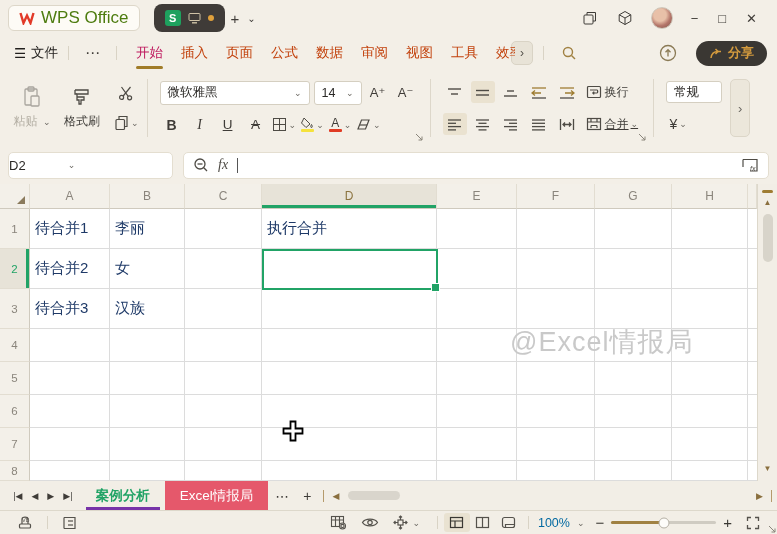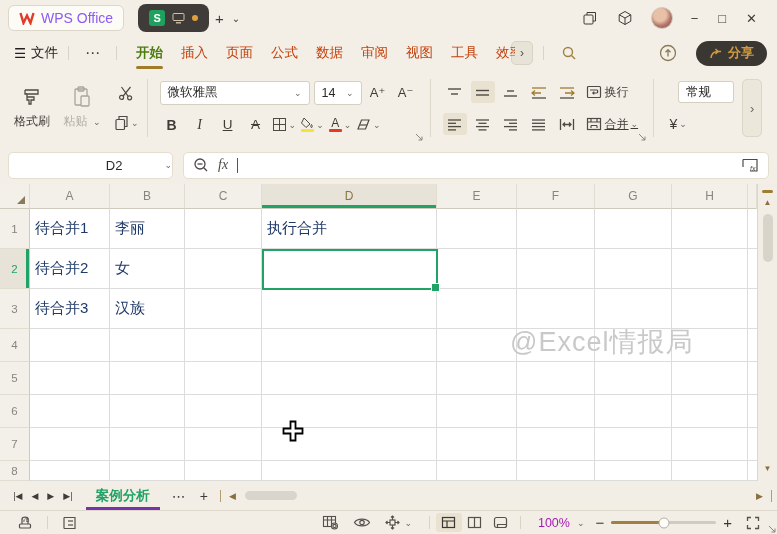--- a/index.html
+++ b/index.html
@@ -5,37 +5,37 @@
   * { margin:0; padding:0; box-sizing:border-box; }
   html,body { width:777px; height:534px; overflow:hidden; }
   body { font-family:"Liberation Sans","DejaVu Sans",sans-serif; background:#f3efe7; color:#3f3c38; font-size:13px; }
   svg { display:block; }
   .spacer { flex:1; }
   .vdiv { width:1px; background:#ddd7ca; align-self:stretch; margin:5px 6px; }
 
   
   .titlebar { height:36px; display:flex; align-items:center; padding:0 10px 0 8px; }
   .app-chip { display:flex; align-items:center; gap:6px; background:#fdfbf6; border:1px solid #ddd7c9; border-radius:6px; height:26px; padding:0 10px; }
-  .app-chip .name { font-size:14px; color:#8b5cf6; }
+  .app-chip .name { font-size:17px; color:#4d7c0f; }
   .doc-tab { display:flex; align-items:center; gap:7px; background:#3f3b38; color:#efece6; border-radius:8px; height:28px; padding:0 11px; margin-left:14px; max-width:250px; }
   .s-badge { width:16px; height:16px; border-radius:3px; background:#1ea15e; color:#fff; font-size:11px; font-weight:bold; display:flex; align-items:center; justify-content:center; }
   .doc-title { font-size:12px; white-space:nowrap; overflow:hidden; max-width:160px; }
   .dot { width:6px; height:6px; border-radius:50%; background:#dfa03c; }
   .tb-glyph { font-size:15px; color:#3f3c38; padding:0 6px; }
   .tb-chev { font-size:10px; color:#3f3c38; padding:0 2px; }
   .winbtn { padding:0 10px; font-size:13px; color:#3f3c38; display:flex; align-items:center; }
   .avatar { width:22px; height:22px; border-radius:50%; margin:0 8px; background:radial-gradient(circle at 40% 35%, #e8c0a8 0 35%, #b5776b 60%, #7d4f46 100%); border:1px solid #cfc8bb; }
 
   
   .menubar { height:34px; display:flex; align-items:center; padding:0 10px 0 14px; }
   .file { display:flex; align-items:center; gap:5px; font-size:13.5px; color:#211f1d; }
   .mdiv { width:1px; height:14px; background:#d9d3c5; margin:0 10px; }
   .menu-items { display:flex; align-items:center; }
   .mi { font-size:13.5px; color:#c2410c; padding:7px 9px; position:relative; white-space:nowrap; }
-  .mi.active { color:#4d7c0f; font-weight:bold; }
+  .mi.active { color:#be185d; font-weight:normal; }
   .mi.active::after { content:""; position:absolute; left:9px; right:9px; bottom:0; height:3px; background:#a07c28; border-radius:2px; }
   .mi.clipped { max-width:28px; overflow:hidden; padding-right:0; }
   .menu-expand { width:22px; height:24px; background:#e8e3d7; border:1px solid #d9d3c5; border-radius:5px; display:flex; align-items:center; justify-content:center; color:#55524c; font-size:12px; margin-left:-4px; }
   .share-btn { display:flex; align-items:center; gap:5px; background:#3a3733; border-radius:15px; height:25px; padding:0 13px; color:#d49b3e; font-size:13px; font-weight:bold; }
   .up-circle { margin:0 12px; }
 
   
   .ribbon { height:76px; display:flex; align-items:stretch; padding:4px 2px; }
   .rgroup { position:relative; display:flex; flex-direction:column; justify-content:space-around; padding:2px 6px; }
   .rrow { display:flex; align-items:center; gap:4px; }
@@ -43,36 +43,36 @@
   .bigbtn { width:48px; display:flex; flex-direction:column; align-items:center; justify-content:center; gap:5px; }
   .bigbtn .lbl { font-size:12px; color:#3f3d39; white-space:nowrap; }
   .bigbtn.disabled .lbl { color:#b3aea3; }
   .bigbtn.disabled svg { opacity:.45; }
   .cutcopy { display:flex; flex-direction:column; justify-content:space-around; padding:4px 2px; }
   .launcher { position:absolute; right:1px; bottom:1px; color:#8a857b; }
   .chev { font-size:9px; color:#6b6862; margin-left:2px; }
   .selbox { background:#fff; border:1px solid #d5cfc1; border-radius:3px; height:24px; display:flex; align-items:center; justify-content:space-between; padding:0 7px; font-size:12.5px; color:#2b2926; }
   .fontbox { width:150px; }
   .sizebox { width:48px; }
-  .fmtbox { width:56px; height:22px;margin-left:12px; }
+  .fmtbox { width:56px; height:22px; }
   .ib { min-width:24px; height:22px; display:flex; align-items:center; justify-content:center; border-radius:3px; font-size:14px; color:#3f3c38; }
   .ib.active { background:#eae2d0; }
   .ib .bld { font-weight:bold; font-size:14px; }
   .ib .ita { font-style:italic; font-family:"Liberation Serif",serif; font-size:14px; }
   .ib .und { text-decoration:underline; font-size:13.5px; }
   .ib .str { text-decoration:line-through; font-size:13.5px; }
   .colorbtn { display:flex; flex-direction:column; align-items:center; gap:1px; }
   .cbar { width:13px; height:3px; border-radius:1px; }
   .wraplbl,.mergelbl { font-size:12px; color:#3f3d39; margin-left:3px; white-space:nowrap; }
   .afont { font-size:13px; color:#3f3c38; }
   .ribbon-expand { align-self:center; width:20px; height:58px; background:#ece7db; border:1px solid #dcd6c8; border-radius:5px; display:flex; align-items:center; justify-content:center; color:#6b6862; font-size:13px; margin-left:2px; }
 
   
   .fbar { height:38px; display:flex; align-items:center; padding:5px 8px; gap:10px; }
-  .namebox { width:165px; height:27px; background:#fff; border:1px solid #e4ded0; border-radius:5px; display:flex; align-items:center; justify-content:flex-end; gap:40px; font-size:13px; color:#2b2926; }
+  .namebox { width:165px; height:27px; background:#fff; border:1px solid #e4ded0; border-radius:5px; display:flex; align-items:center; justify-content:flex-start; gap:40px; font-size:13px; color:#2b2926; }
   .fx-field { flex:1; height:27px; background:#fff; border:1px solid #e4ded0; border-radius:5px; display:flex; align-items:center; padding:0 9px; gap:9px; }
   .fx-lbl { font-family:"Liberation Serif",serif; font-style:italic; font-size:14px; color:#4e4b45; }
   .caret { width:1px; height:15px; background:#555; }
 
   
   .sheet { position:relative; height:297px; background:#fff; }
   .grid { position:absolute; left:0; top:0; right:20px; bottom:0; display:grid;
           grid-template-columns:30px 80px 75px 77px 175px 80px 78px 77px 76px 9px;
           grid-template-rows:25px 40px 40px 40px 33px 33px 33px 33px 20px; }
   .gh { background:#f3f0e9; border-right:1px solid #e2ddd1; border-bottom:1px solid #cfcabe; display:flex; align-items:center; justify-content:center; font-size:12px; color:#8a857c; }
@@ -105,21 +105,21 @@
   .tbar-div { width:1px; height:12px; background:#b59a6b; align-self:center; margin:0 5px; }
   .hsarrow { font-size:9px; color:#8a6f3e; align-self:center; padding:0 3px; }
   .hthumb { width:52px; height:9px; background:#d9d5cc; border-radius:5px; align-self:center; margin-left:6px; }
 
   
   .statusbar { height:24px; background:#f2eee6; border-top:1px solid #ddd8cb; display:flex; align-items:center; padding:0 10px; color:#55524c; }
   .sb-ic { display:flex; align-items:center; padding:0 7px; }
   .sb-div { width:1px; height:13px; background:#d9d3c5; margin:0 6px; }
   .viewbtn { width:26px; height:19px; display:flex; align-items:center; justify-content:center; border-radius:3px; }
   .viewbtn.active { background:#e9e2d1; }
-  .zoomtxt { font-size:12.5px; color:#a21caf; padding:0 3px;margin-left:8px; }
+  .zoomtxt { font-size:12.5px; color:#0369a1; padding:0 3px; }
   .zchev { font-size:9px; color:#6b6862; padding:0 4px; }
   .zsign { font-size:15px; color:#3a3833; padding:0 7px; }
   .slider { width:105px; height:3px; background:#cfcbc2; border-radius:2px; position:relative; align-self:center; }
   .slider .fill { position:absolute; left:0; top:0; bottom:0; width:50%; background:#a08142; border-radius:2px; }
   .slider .knob { position:absolute; left:50%; top:50%; transform:translate(-50%,-50%); width:11px; height:11px; border-radius:50%; background:#fdfcf9; border:1px solid #b5b0a5; }
 </style>
 </head>
 <body>
 
 <div class="titlebar">
@@ -197,34 +197,34 @@
         <path d="M2 11 C2.5 6.5 5.5 4.5 9 4.5 M9 4.5 L6.5 2 M9 4.5 L6.5 7"></path>
         <path d="M9 4.5 H12"></path>
       </svg>
     <span>分享</span>
   </div>
 </div>
 
 <div class="ribbon">
   <div class="rgroup">
     <div class="bigbtns">
-      <div class="bigbtn">
-        <svg width="22" height="22" viewBox="0 0 22 22" fill="none" stroke="#4e4b45" stroke-width="1.3">
-            <path d="M4 4 H17 V8 H6 V11 H13 V14 H10 V18 H8 V14 H6 V11"></path>
-            <path d="M4 4 V8 H6"></path>
-          </svg>
-        <span class="lbl">格式刷</span>
-      </div>
       <div class="bigbtn disabled">
         <svg width="20" height="22" viewBox="0 0 20 22" fill="none" stroke="#4e4b45" stroke-width="1.3">
             <rect x="3" y="3" width="12" height="16" rx="1"></rect>
             <rect x="6" y="1" width="6" height="4" rx="1"></rect>
             <rect x="9" y="10" width="8" height="10" rx="1" fill="#f3efe7"></rect>
           </svg>
         <span class="lbl"><span>粘贴</span> <span class="chev">⌄</span></span>
+      </div>
+      <div class="bigbtn">
+        <svg width="22" height="22" viewBox="0 0 22 22" fill="none" stroke="#4e4b45" stroke-width="1.3">
+            <path d="M4 4 H17 V8 H6 V11 H13 V14 H10 V18 H8 V14 H6 V11"></path>
+            <path d="M4 4 V8 H6"></path>
+          </svg>
+        <span class="lbl">格式刷</span>
       </div>
     </div>
   </div>
   <div class="cutcopy">
     <span class="ib">
       <svg width="16" height="16" viewBox="0 0 16 16" fill="none" stroke="#4e4b45" stroke-width="1.2">
           <circle cx="3.6" cy="12.4" r="2"></circle>
           <circle cx="11.6" cy="12.8" r="2"></circle>
           <path d="M5.2 11 L12.5 2 M10.2 11.3 L3.5 2"></path>
         </svg>
@@ -566,20 +566,21 @@
 </div>
 
 <div class="tabbar">
   <div class="nav">
     <span>∣◀</span>
     <span>◀</span>
     <span>▶</span>
     <span>▶∣</span>
   </div>
   <div class="stab active">案例分析</div>
+  <div class="stab red">Excel情报局</div>
   <span class="tglyph">⋯</span>
   <span class="tglyph">+</span>
   <span class="tbar-div"></span>
   <span class="hsarrow">◀</span>
   <span class="hthumb"></span>
   <div class="spacer"></div>
   <span class="hsarrow">▶</span>
   <span class="tbar-div"></span>
 </div>
 

